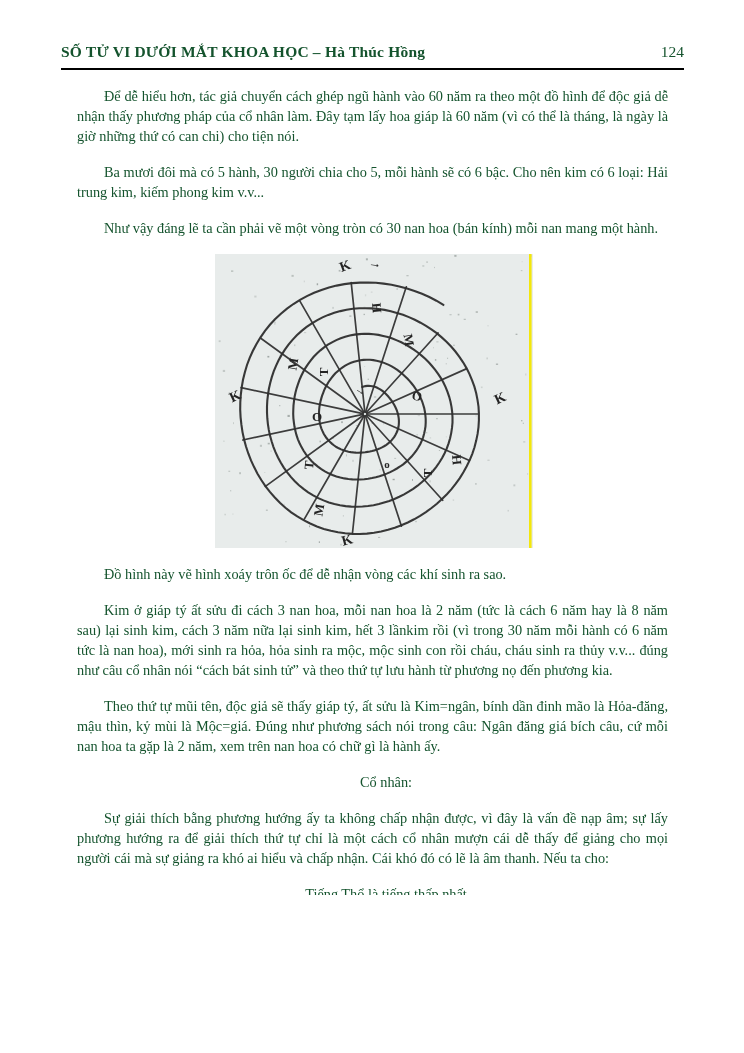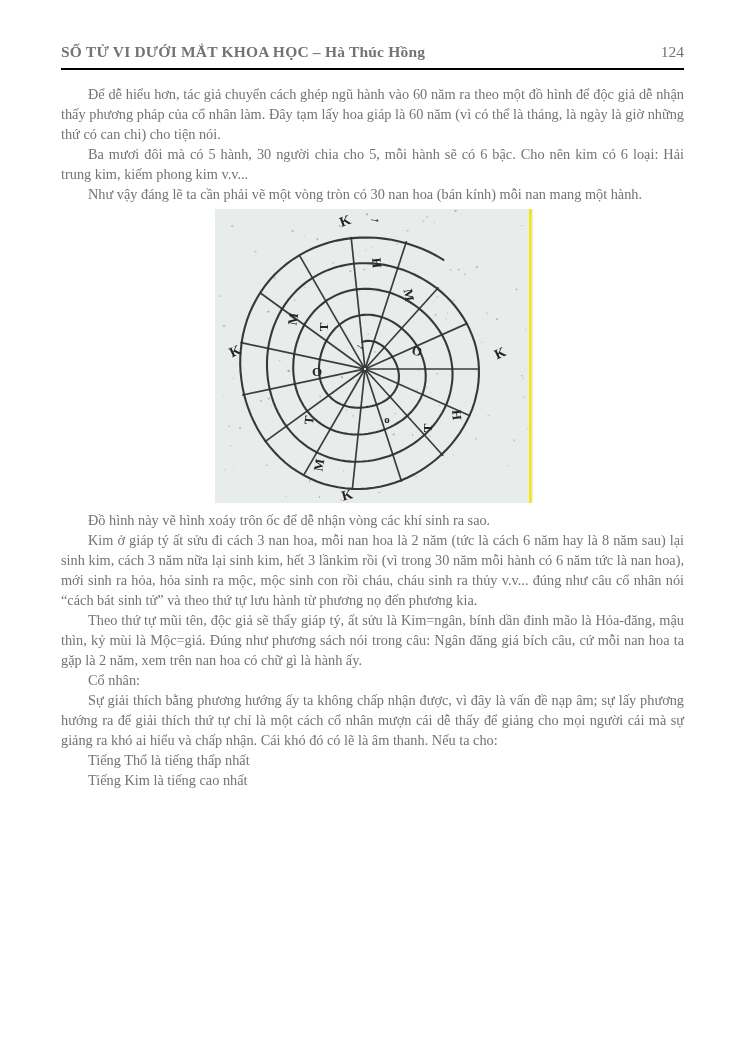--- a/index.html
+++ b/index.html
@@ -1,35 +1,35 @@
 <!DOCTYPE html>
 <html><head>
 <meta charset="utf-8">
 <style>
   html,body{margin:0;padding:0;background:#ffffff;}
   .page{
     position:relative;
     width:744px;height:895px;
     background:#ffffff;
     font-family:"Liberation Serif", serif;
-    color:#737373;
+    color:#14532d;
     overflow:hidden;
   }
   .content{padding:0 60px 0 61px;}
   .hdr{
     display:flex;justify-content:space-between;align-items:baseline;
     padding-top:43px;
     font-size:15.5px;
   }
   .hdr .title{font-weight:bold;letter-spacing:.2px;}
   .hdr .pnum{font-weight:normal;text-align:right;}
   .rule{border:none;border-top:2px solid #000;margin:7px 0 0 0;}
   main{margin-top:14px;font-size:14.3px;line-height:20px;text-align:justify;}
-  p.para{margin:0;text-indent:27px;}
-  p.plain{margin:0;text-indent:27px;text-align:left;}
+  p.para{margin:16px;text-indent:27px;}
+  p.plain{margin:0;text-indent:27px;text-align:center;}
   .list-num{margin-right:14px;}
   figure.diagram{
     margin:5px 0 7px 154px;
     width:318px;height:294px;
     position:relative;
     padding:0;
   }
   figure.diagram svg{display:block;}
 </style>
 </head>

